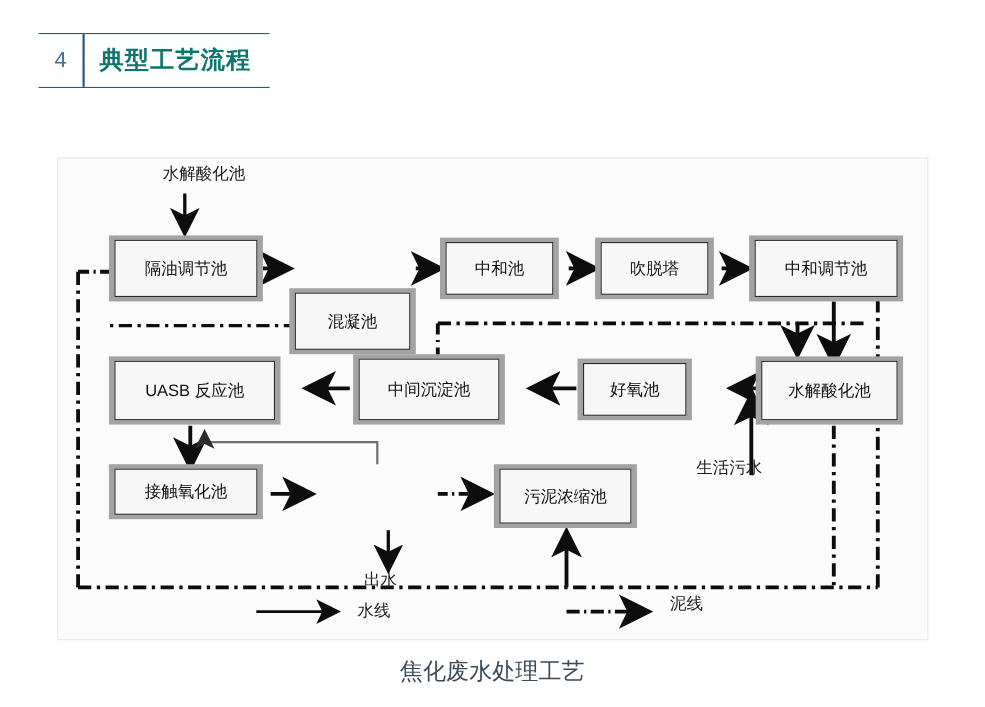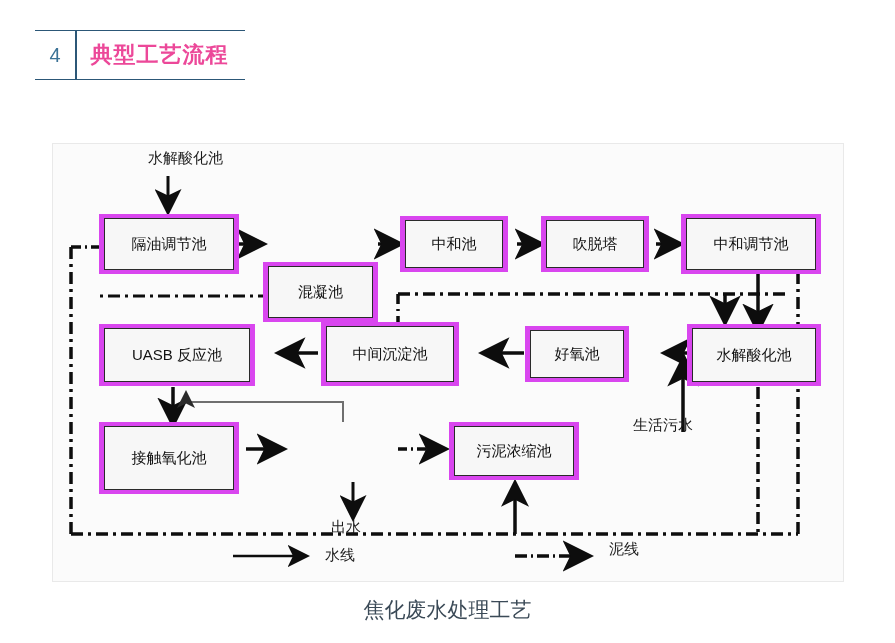--- a/index.html
+++ b/index.html
@@ -20,37 +20,37 @@
   .hdr-num{
     width:40px;text-align:center;
     color:#3b7296;font-size:20px;font-weight:400;
     line-height:1;
   }
   .hdr-divider{
     width:1.5px;height:48px;background:#2c5777;
   }
   .hdr-title{
     padding-left:14px;
-    color:#ec4899;font-size:22px;font-weight:bold;
+    color:#0f766e;font-size:22px;font-weight:bold;
     letter-spacing:1px;line-height:1;
   }
   
   .figure{
     position:absolute;left:52px;top:143px;
     width:790px;height:437px;
     background:#fbfbfb;
     border:1px solid #e9e9e9;
   }
   .diagram{position:absolute;inset:0;}
   .diagram svg{position:absolute;left:0;top:0;}
 
   
   .box{
     position:absolute;
-    background:#d946ef;
+    background:#a3a3a3;
     padding:5px;
     box-sizing:border-box;
     display:flex;align-items:center;justify-content:center;
   }
   .box .inner{
     width:100%;height:100%;
     background:#f7f7f7;
     border:1px solid #2a2a2a;
     display:flex;align-items:center;justify-content:center;
     color:#111;font-size:15px;white-space:nowrap;
@@ -169,21 +169,21 @@
     <div class="box" style="left:472px;top:182px;width:104px;height:56px;">
       <div class="inner">好氧池</div>
     </div>
     <div class="box" style="left:268px;top:178px;width:138px;height:64px;">
       <div class="inner">中间沉淀池</div>
     </div>
     <div class="box" style="left:46px;top:180px;width:156px;height:62px;">
       <div class="inner">UASB 反应池</div>
     </div>
 
-    <div class="box" style="left:46px;top:278px;width:140px;height:72px;">
+    <div class="box" style="left:46px;top:278px;width:140px;height:50px;">
       <div class="inner">接触氧化池</div>
     </div>
     <div class="box" style="left:396px;top:278px;width:130px;height:58px;">
       <div class="inner">污泥浓缩池</div>
     </div>
 
     <div class="legend-text" style="left:272px;top:402px;">水线</div>
     <div class="legend-text" style="left:556px;top:396px;">泥线</div>
   </div>
 </div>

